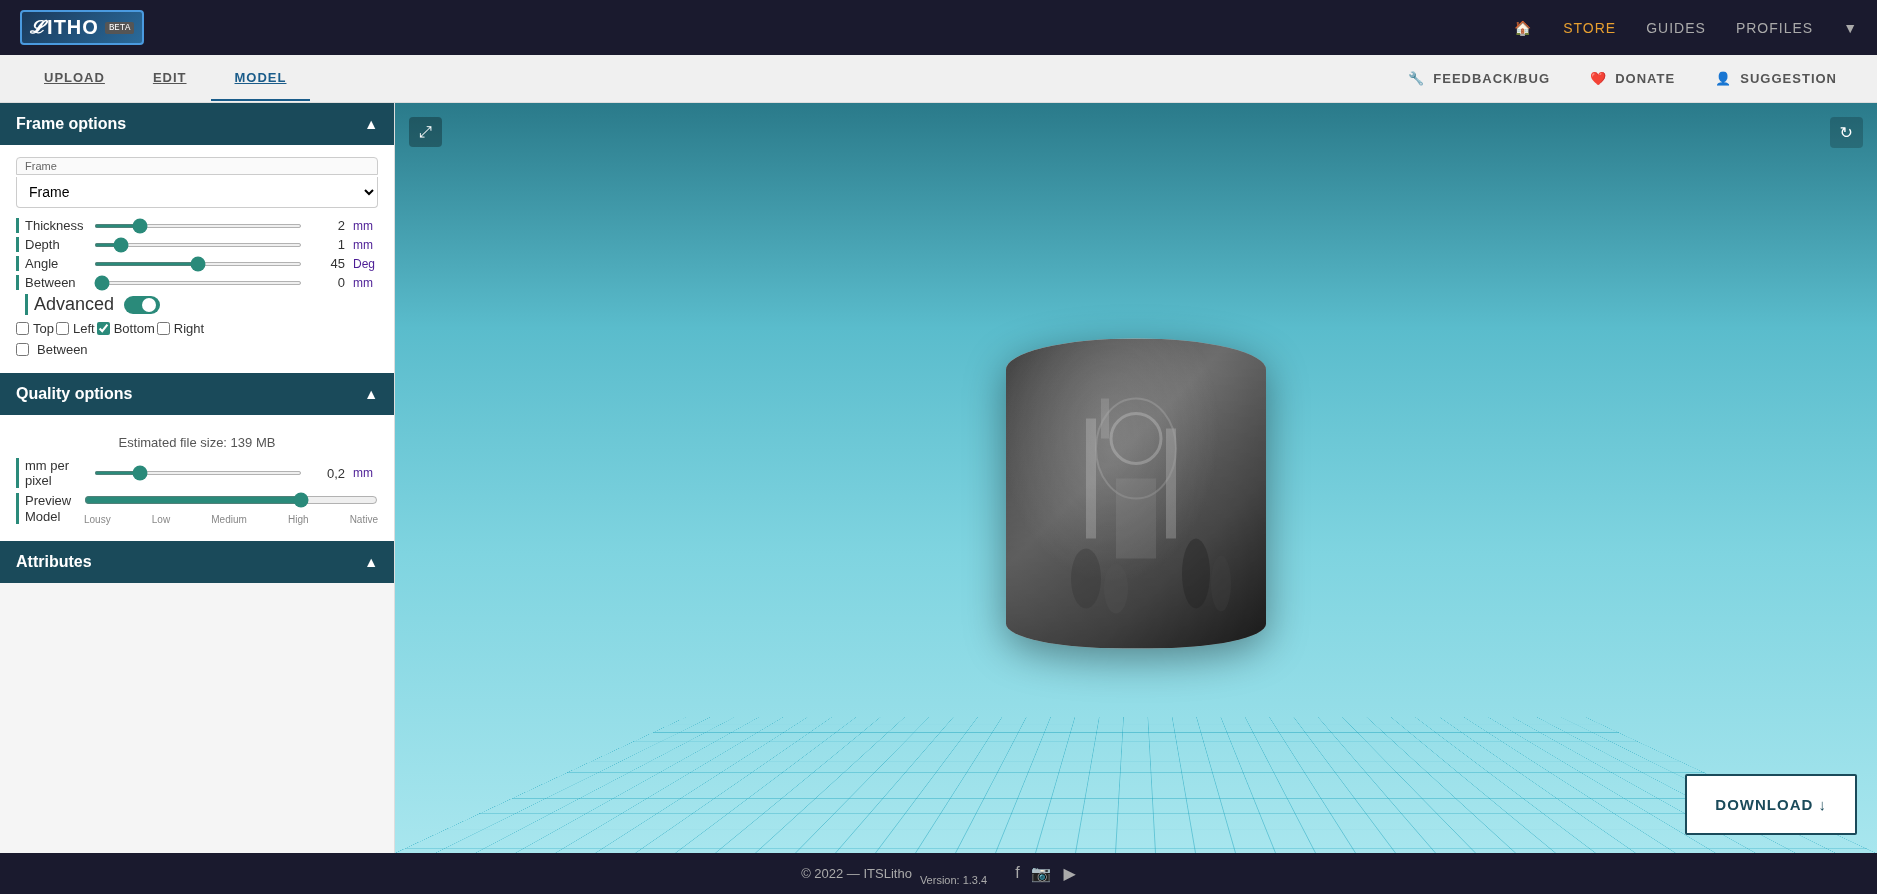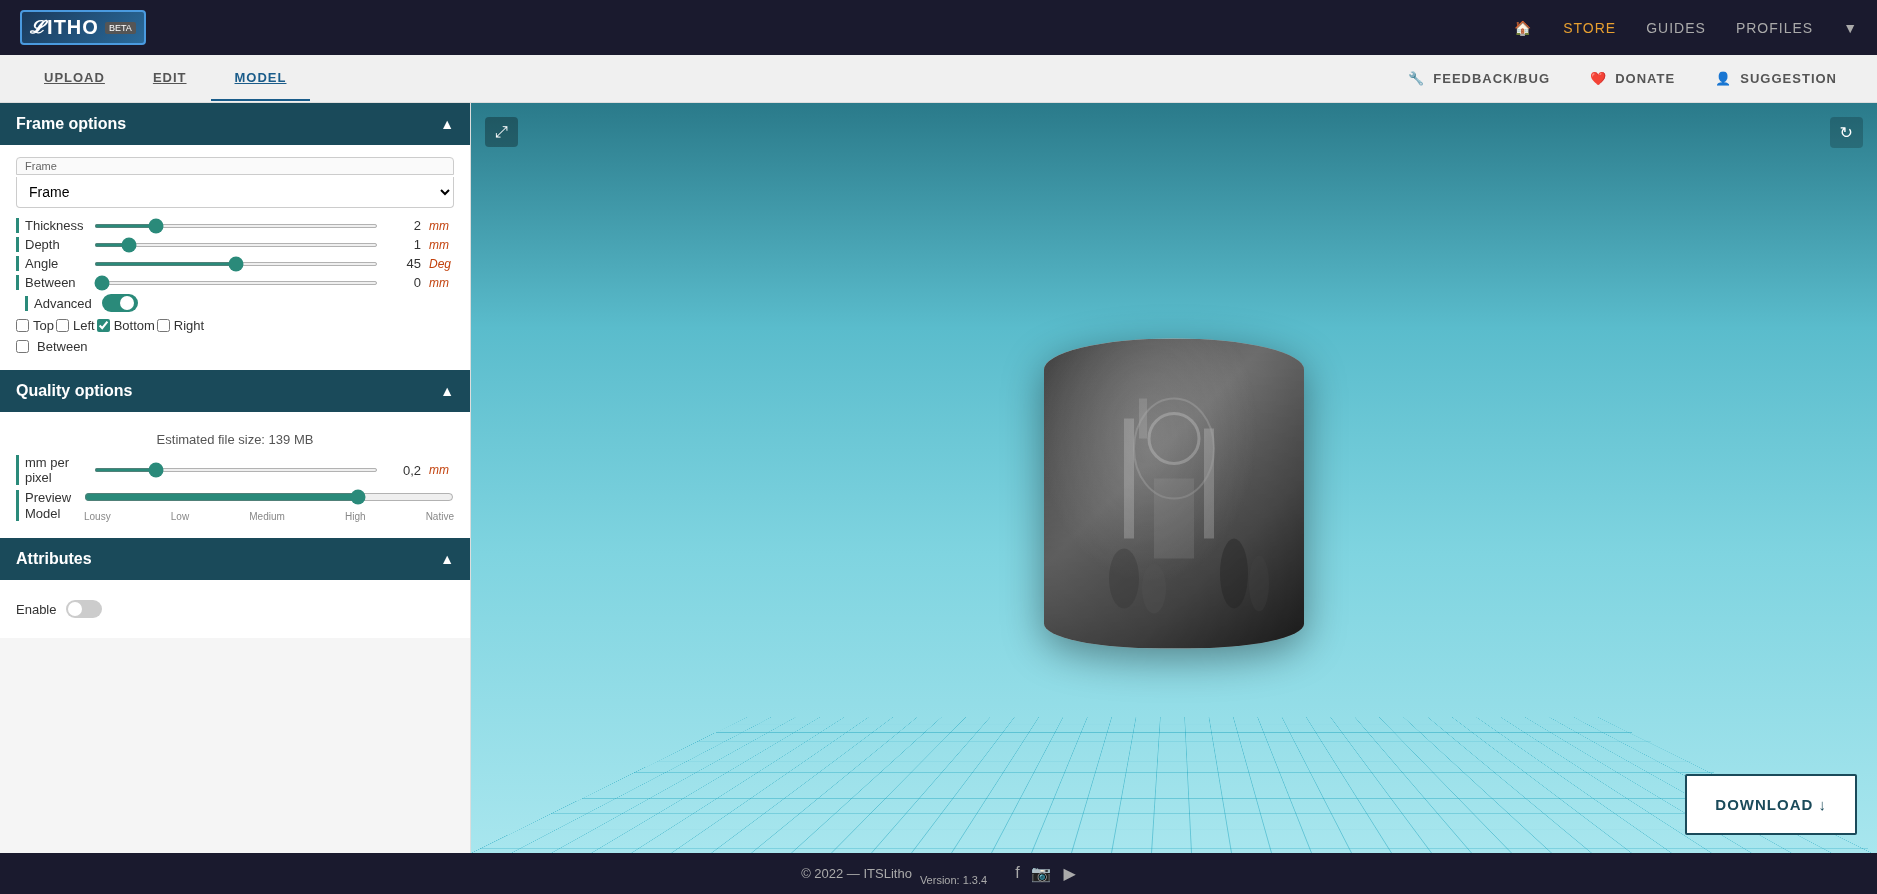--- a/index.html
+++ b/index.html
@@ -23,21 +23,21 @@
       background: linear-gradient(135deg, #1a3a5c, #2a6a9a);
       border: 2px solid #4a9adf;
       border-radius: 4px;
       padding: 4px 8px;
       display: flex;
       align-items: center;
       gap: 4px;
     }
     .logo-icon { color: white; font-size: 18px; font-style: italic; font-weight: bold; }
     .logo-text { color: white; font-size: 20px; font-weight: bold; letter-spacing: 1px; }
-    .beta-badge { background: #555; color: white; font-size: 9px; padding: 1px 4px; border-radius: 2px; margin-left: 2px; vertical-align: top; }
+    .beta-badge { background: #555; color: white; font-size: 9px; padding: 1px 4px; border-radius: 2px; margin-left: 2px; vertical-align: top; font-family: Liberation Mono, monospace; }
     .nav-links {
       display: flex;
       align-items: center;
       gap: 30px;
       margin-left: auto;
     }
     .nav-link {
       color: #aaa;
       text-decoration: none;
       font-size: 14px;
@@ -88,21 +88,21 @@
 
     
     .main-area {
       display: flex;
       flex: 1;
       overflow: hidden;
     }
 
     
     .sidebar {
-      width: 471px;
+      width: 395px;
       background: #f5f5f5;
       flex-shrink: 0;
       overflow-y: auto;
       border-right: 1px solid #ddd;
     }
 
     
     .section-header {
       background: #1a4a5a;
       color: white;
@@ -171,34 +171,33 @@
     }
     .slider-value {
       width: 35px;
       text-align: right;
       font-size: 13px;
       color: #333;
     }
     .slider-unit {
       width: 25px;
       font-size: 12px;
-      color: #c2410c;
-      font-style: italic;
+      color: #4c1d95;
     }
 
     
     .toggle-row {
       display: flex;
       align-items: center;
       gap: 10px;
       margin: 4px 0;
       padding-left: 9px;
     }
     .toggle-label {
-      font-size: 13px;
+      font-size: 18px;
       color: #333;
       border-left: 3px solid #2a8a7a;
       padding-left: 6px;
     }
     .toggle-switch {
       position: relative;
       width: 36px;
       height: 18px;
     }
     .toggle-switch input { opacity: 0; width: 0; height: 0; }
@@ -600,28 +599,20 @@
             <span>Native</span>
           </div>
         </div>
       </div>
     </div>
 
     <div class="section-header">
       <span>Attributes</span>
       <span class="chevron">▲</span>
     </div>
-    <div class="section-content">
-      <div class="enable-row">
-        <span class="enable-label">Enable</span>
-        <div class="toggle-off">
-          <div class="toggle-off-slider"></div>
-        </div>
-      </div>
-    </div>
 
   </div>
 
   <div class="viewer-area">
 
     <button class="viewer-btn-tl">
       <span>⤢</span>
     </button>
     <button class="viewer-btn-tr">
       <span>↻</span>

